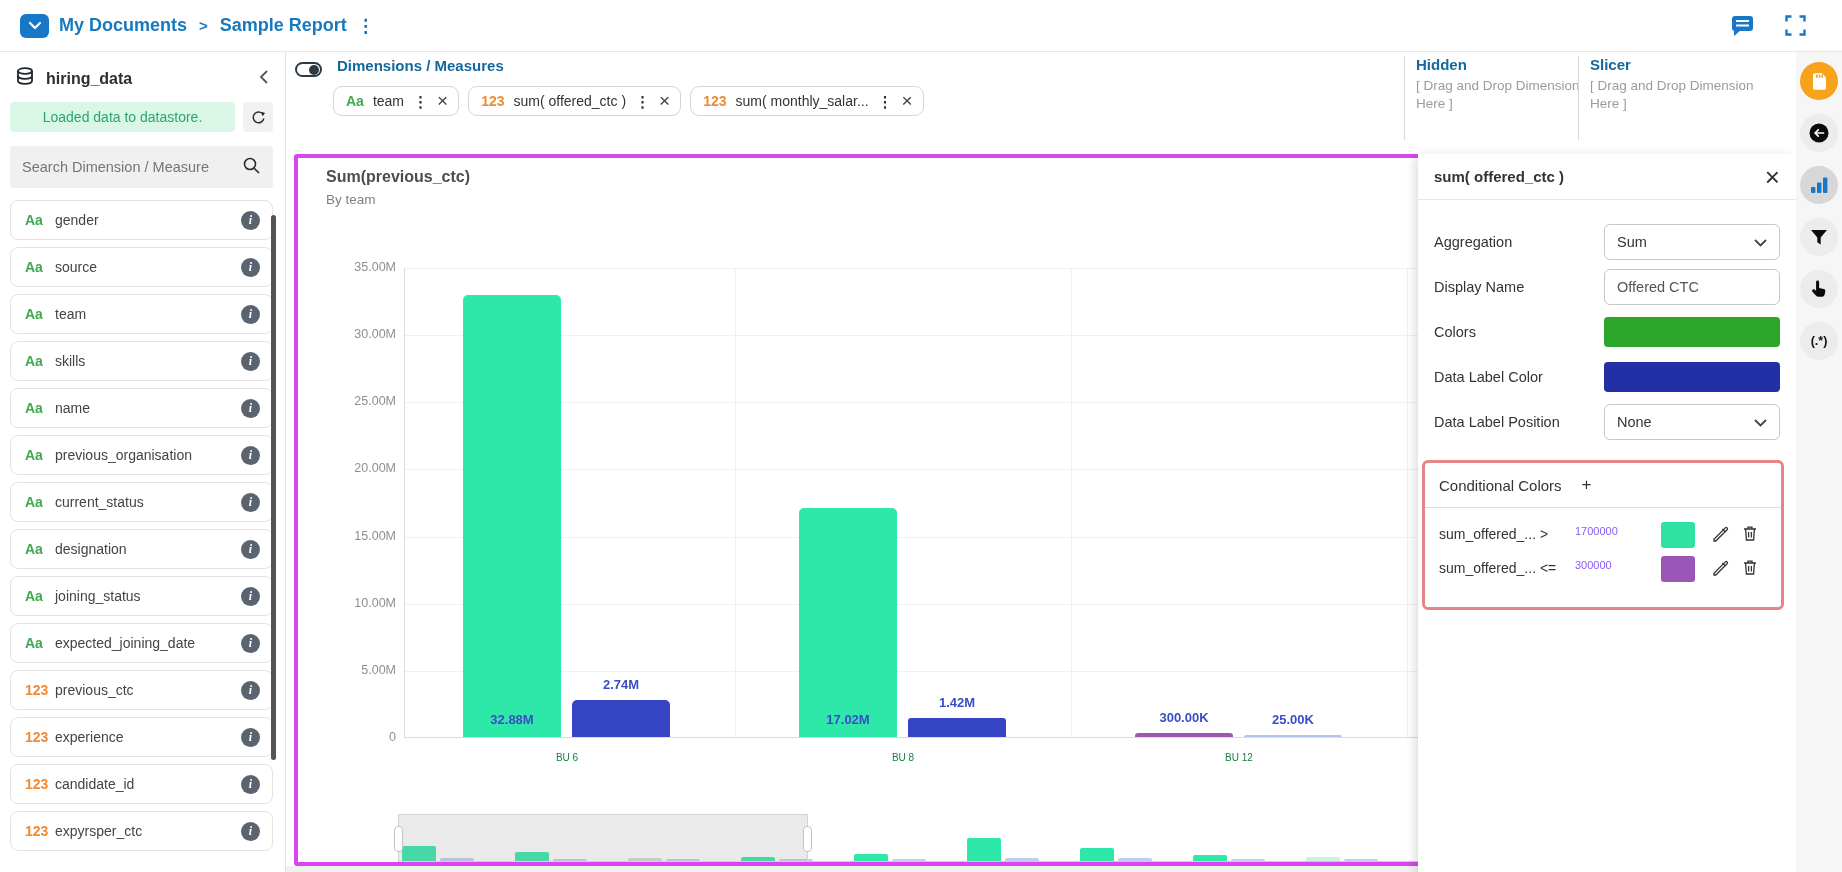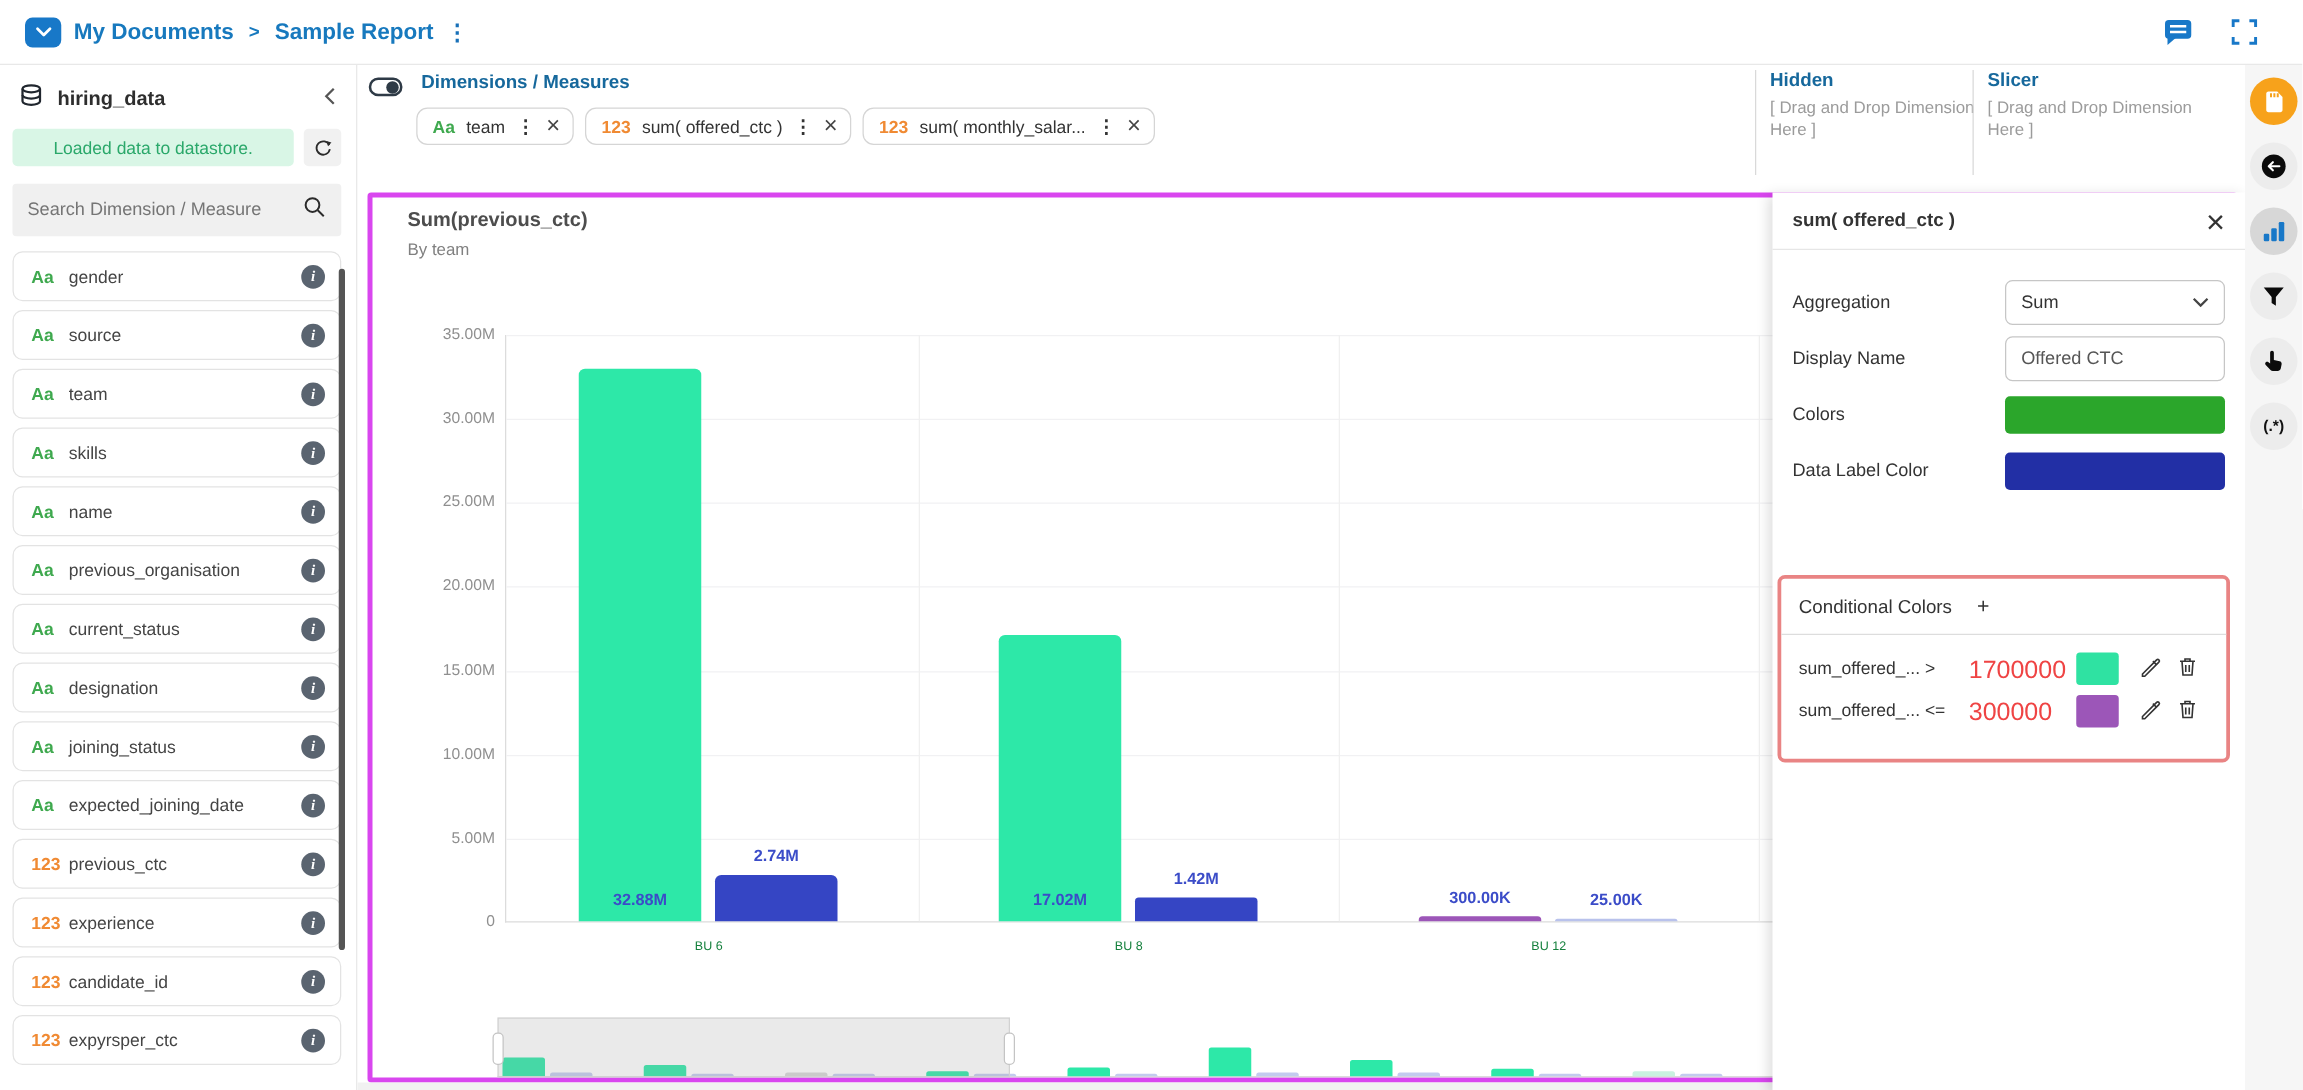--- a/index.html
+++ b/index.html
@@ -106,21 +106,21 @@
     padding:0 12px; font-size:14.5px; color:#555; font-family:"Liberation Sans",sans-serif; outline:none; }
   .ctl-swatch { width:176px; height:30px; border-radius:4px; cursor:pointer; }
   .cond-box { position:absolute; left:4px; top:306px; width:362px; height:150px;
     border:3px solid #e98484; border-radius:6px; background:#fff; }
   .cond-title-row { position:absolute; left:14px; top:12px; display:flex; gap:20px; align-items:center; }
   .cond-title { font-size:15px; color:#333; }
   .cond-add { font-size:17px; color:#333; cursor:pointer; }
   .cond-hr { position:absolute; left:0; top:44px; width:100%; height:1px; background:#ddd; }
   .rule-row { position:absolute; left:0; width:100%; height:28px; }
   .rule-expr { position:absolute; left:14px; top:5px; font-size:14px; color:#333; }
-  .rule-value { position:absolute; left:150px; top:4px; font-size:20px; color:#ef4444; }
+  .rule-value { position:absolute; left:150px; top:4px; font-size:11px; color:#8b5cf6; }
   .rule-swatch { position:absolute; left:236px; top:1px; width:34px; height:26px; border-radius:3px; cursor:pointer; }
   .rule-icon { position:absolute; top:3px; cursor:pointer; }
 
   
   .rail { width:46px; background:#f6f6f6; position:relative; }
   .rail-item { position:absolute; left:4px; width:38px; height:38px; border-radius:50%;
     background:#ececec; display:flex; align-items:center; justify-content:center; cursor:pointer; }
   .rail-item.selected { background:#d7d7d7; }
   .rail-item.save { background:#f7a21b; }
   .regex-txt { font-size:12.5px; color:#111; font-weight:600; }
@@ -391,20 +391,29 @@
         <input class="ctl-input" value="Offered CTC" style="">
       </div>
       <div class="panel-row" style="top:160px">
         <span class="panel-label">Colors</span>
         <div class="ctl-swatch" style="background: rgb(43, 166, 43);"></div>
       </div>
       <div class="panel-row" style="top:205px">
         <span class="panel-label">Data Label Color</span>
         <div class="ctl-swatch" style="background: rgb(34, 47, 165);"></div>
       </div>
+      <div class="panel-row" style="top:250px">
+        <span class="panel-label">Data Label Position</span>
+        <div class="ctl-select">
+          <span class="sel-val">None</span>
+          <span><svg width="13" height="8" viewBox="0 0 13 8" fill="none" stroke="#444" stroke-width="1.8">
+                <polyline points="1,1 6.5,6.5 12,1"></polyline>
+              </svg></span>
+        </div>
+      </div>
 
       <div class="cond-box">
         <div class="cond-title-row">
           <span class="cond-title">Conditional Colors</span>
           <span class="cond-add">+</span>
         </div>
         <div class="cond-hr"></div>
 
         <div class="rule-row" style="top:58px">
           <span class="rule-expr">sum_offered_... &gt;</span>

